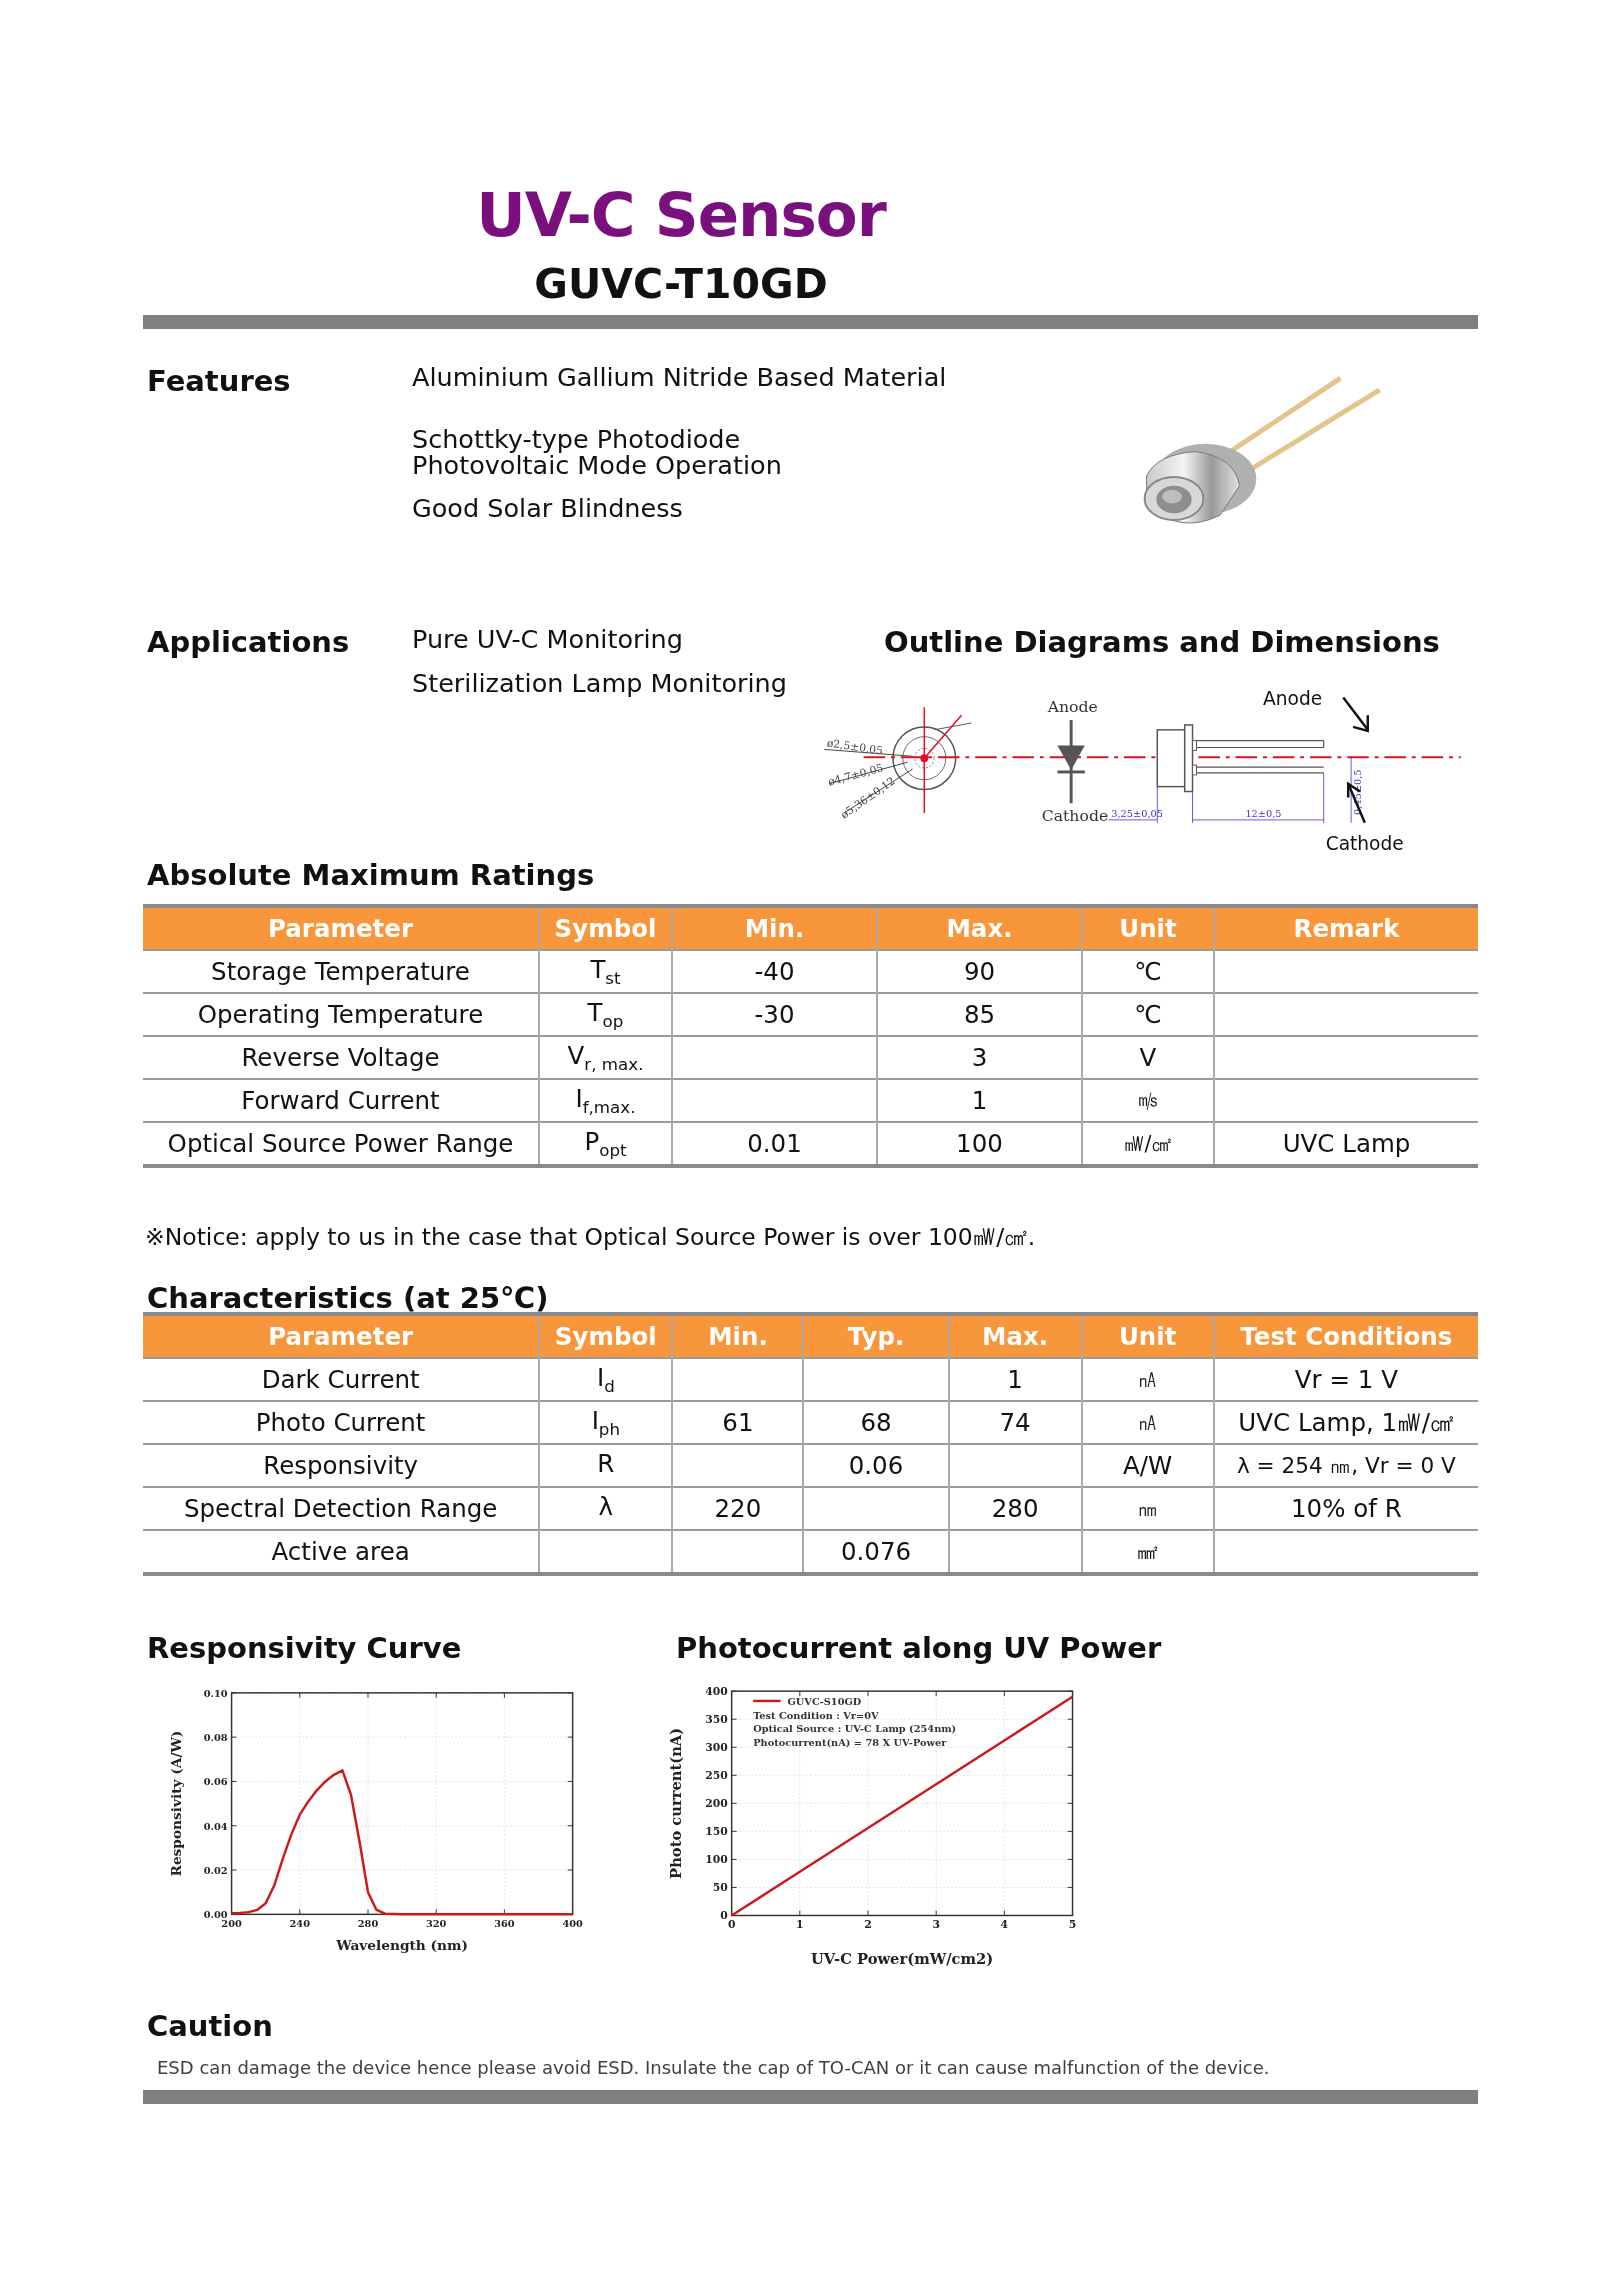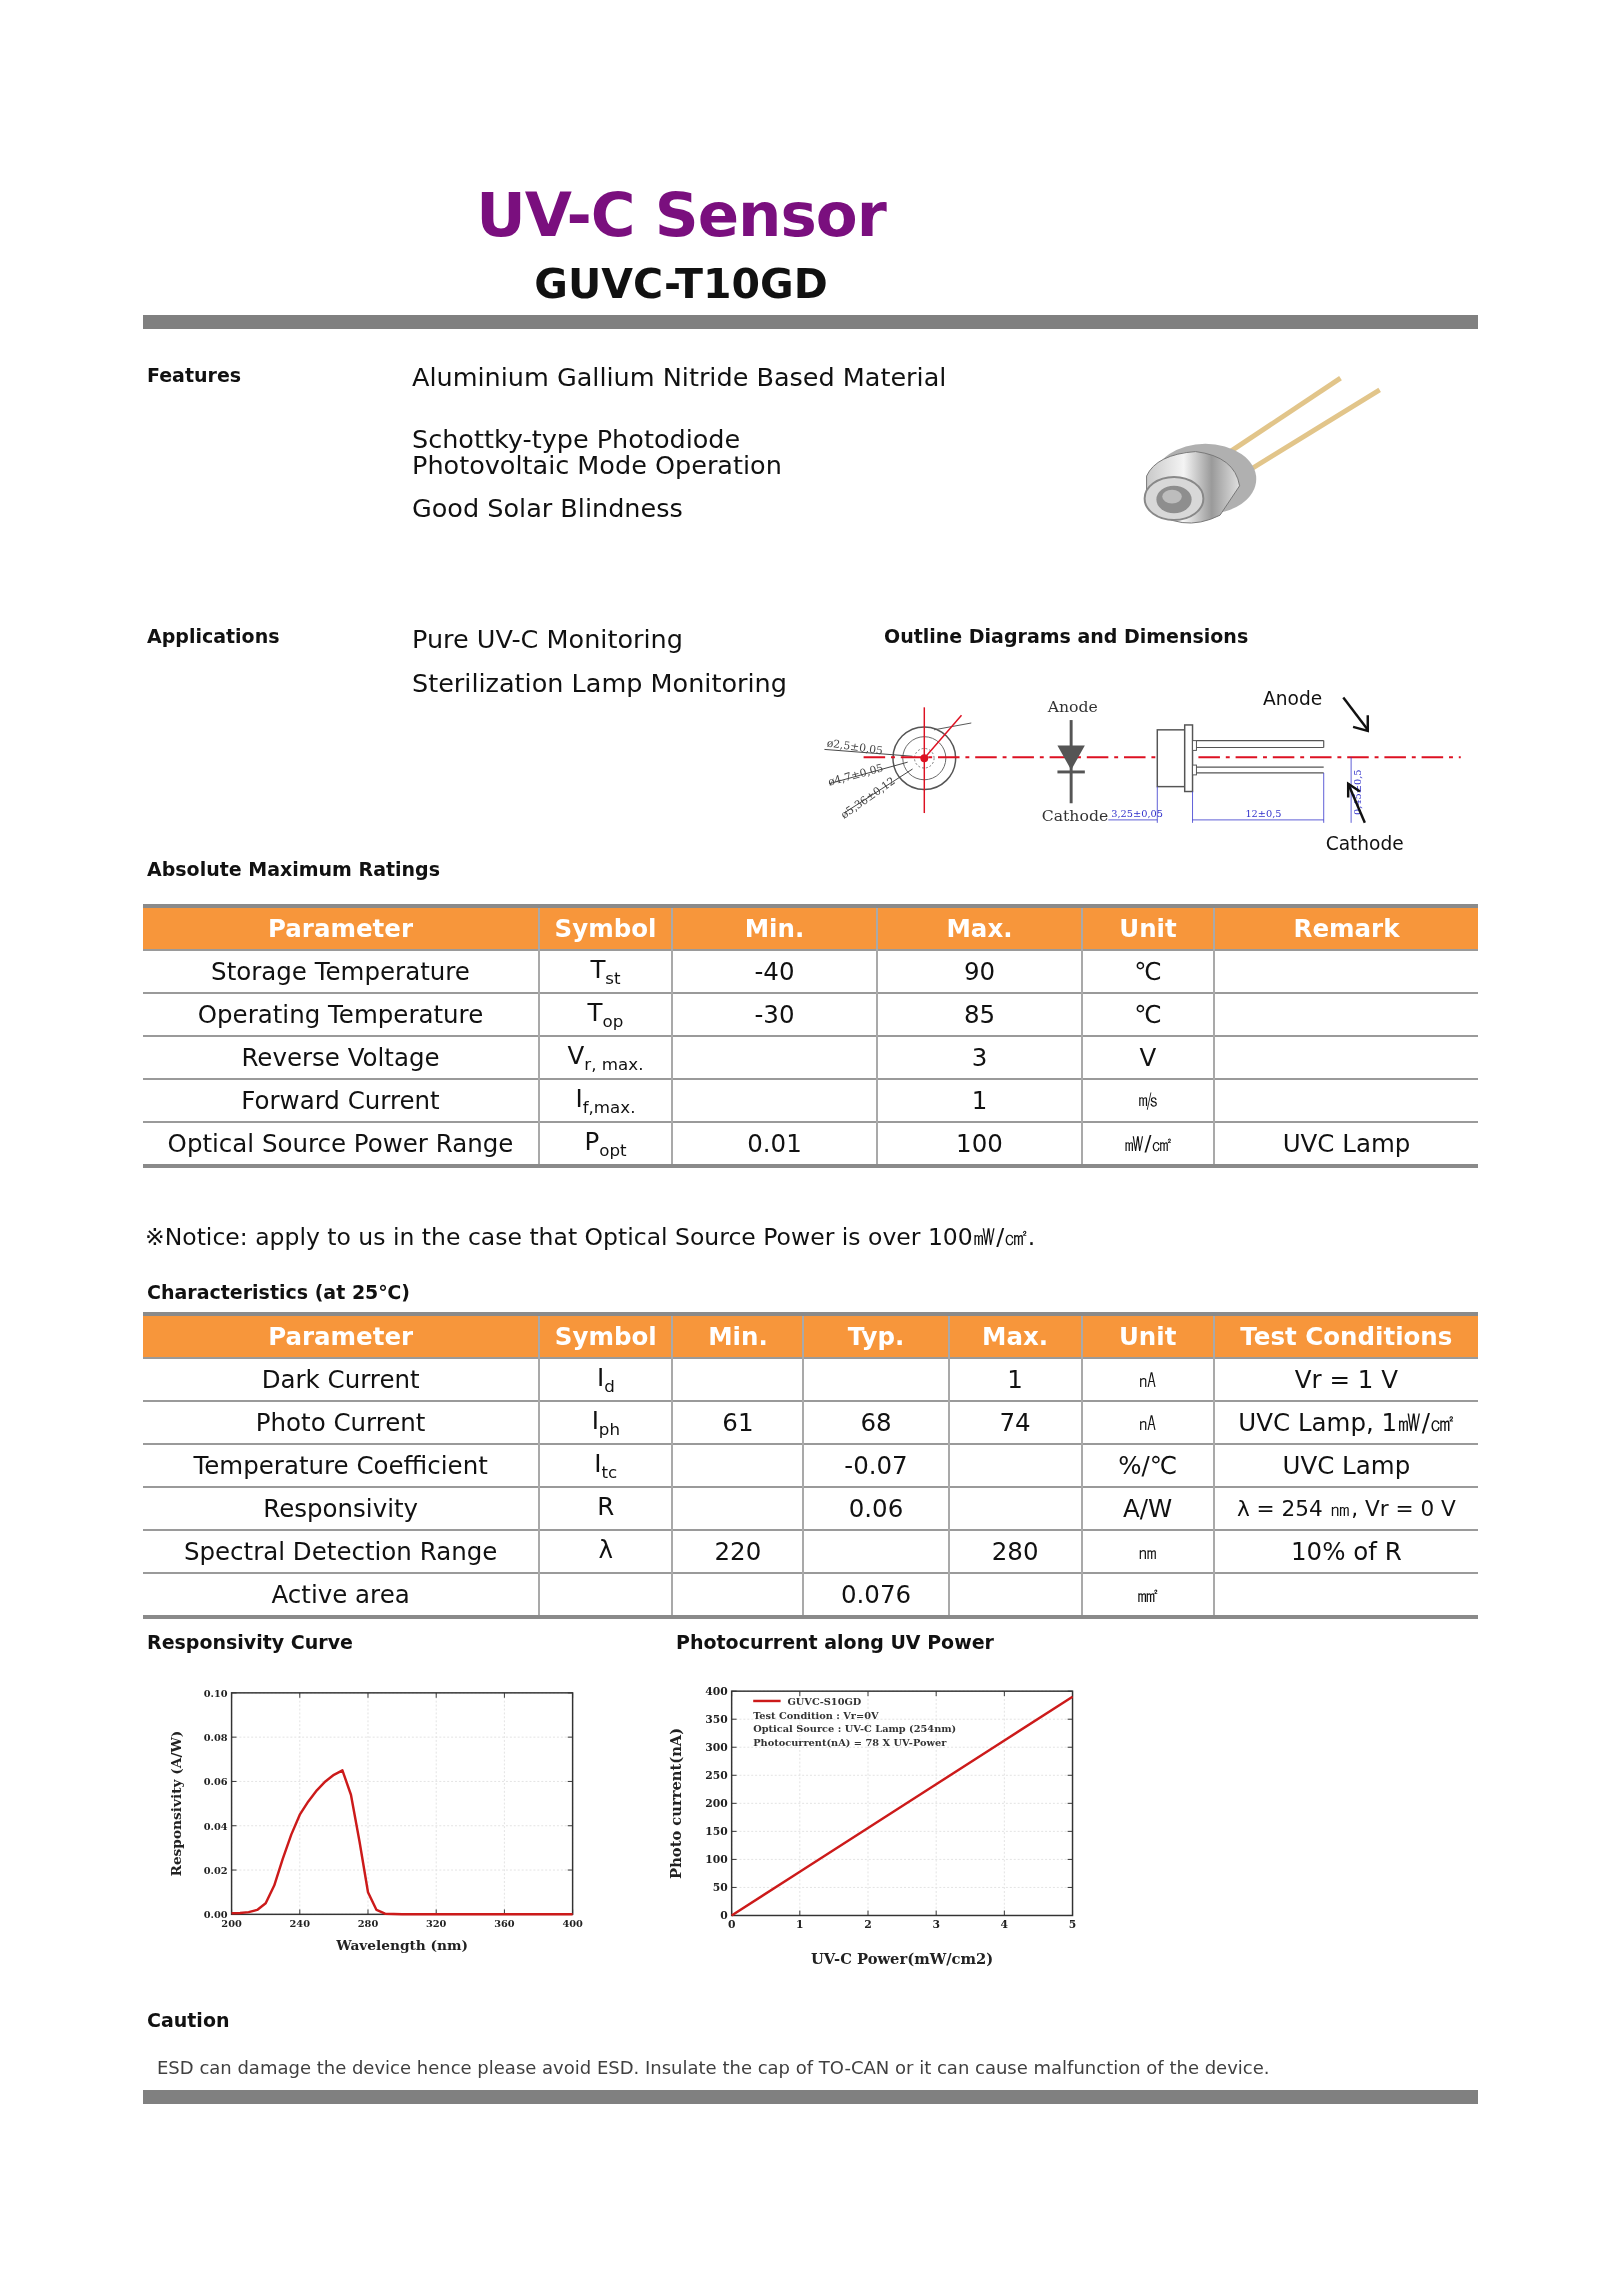--- a/index.html
+++ b/index.html
@@ -1,21 +1,21 @@
 <!DOCTYPE html>
 <html><head>
 <meta charset="utf-8">
 <style>
   html, body { margin:0; padding:0; background:#ffffff; }
   body { width:1621px; height:2293px; position:relative; font-family:"DejaVu Sans", sans-serif; color:#111; overflow:hidden; }
   .abs { position:absolute; }
   .title { left:0; width:1362px; text-align:center; top:179px; font-size:61px; font-weight:bold; color:#7a0f7e; letter-spacing:-1px; }
   .model { left:0; width:1362px; text-align:center; top:260px; font-size:41px; font-weight:bold; color:#111; }
   .rule { left:143px; width:1335px; height:13.7px; background:#808080; }
-  .sec-label { font-size:19px; font-weight:bold; color:#111; }
+  .sec-label { font-size:29px; font-weight:bold; color:#111; }
   .item { font-size:25.5px; color:#111; }
   table.spec { position:absolute; left:143px; width:1335px; border-collapse:collapse; table-layout:fixed; font-size:24.5px; }
   table.spec th { background:#f7963b; color:#fff; font-weight:bold; height:41px; padding:0; border-left:2px solid #a9a9a9; border-right:2px solid #a9a9a9; border-top:4.9px solid #8a8a8a; text-align:center; }
   table.spec th:first-child { border-left:none; }
   table.spec th:last-child { border-right:none;margin-top:36px; }
   table.spec td { height:41px; padding:0; text-align:center; border-left:2px solid #a9a9a9; border-right:2px solid #a9a9a9; border-top:2.9px solid #9a9a9a; }
   table.spec td:first-child { border-left:none; }
   table.spec td:last-child { border-right:none; }
   table.spec tr:last-child td { border-bottom:4.9px solid #8a8a8a; }
   table.spec sub { font-size:16.7px; vertical-align:-5.9px; }
@@ -214,29 +214,20 @@
       <td>Vr = 1 V</td>
     </tr>
     <tr>
       <td>Photo Current</td>
       <td><span>I</span><sub>ph</sub></td>
       <td>61</td>
       <td>68</td>
       <td>74</td>
       <td class="small-unit">㎁</td>
       <td>UVC Lamp, 1㎽/㎠</td>
-    </tr>
-    <tr>
-      <td>Temperature Coefficient</td>
-      <td><span>I</span><sub>tc</sub></td>
-      <td></td>
-      <td>-0.07</td>
-      <td></td>
-      <td>%/℃</td>
-      <td>UVC Lamp</td>
     </tr>
     <tr>
       <td>Responsivity</td>
       <td><span>R</span><sub></sub></td>
       <td></td>
       <td>0.06</td>
       <td></td>
       <td>A/W</td>
       <td style="font-size:21.6px;">λ = 254 ㎚, Vr = 0 V</td>
     </tr>

